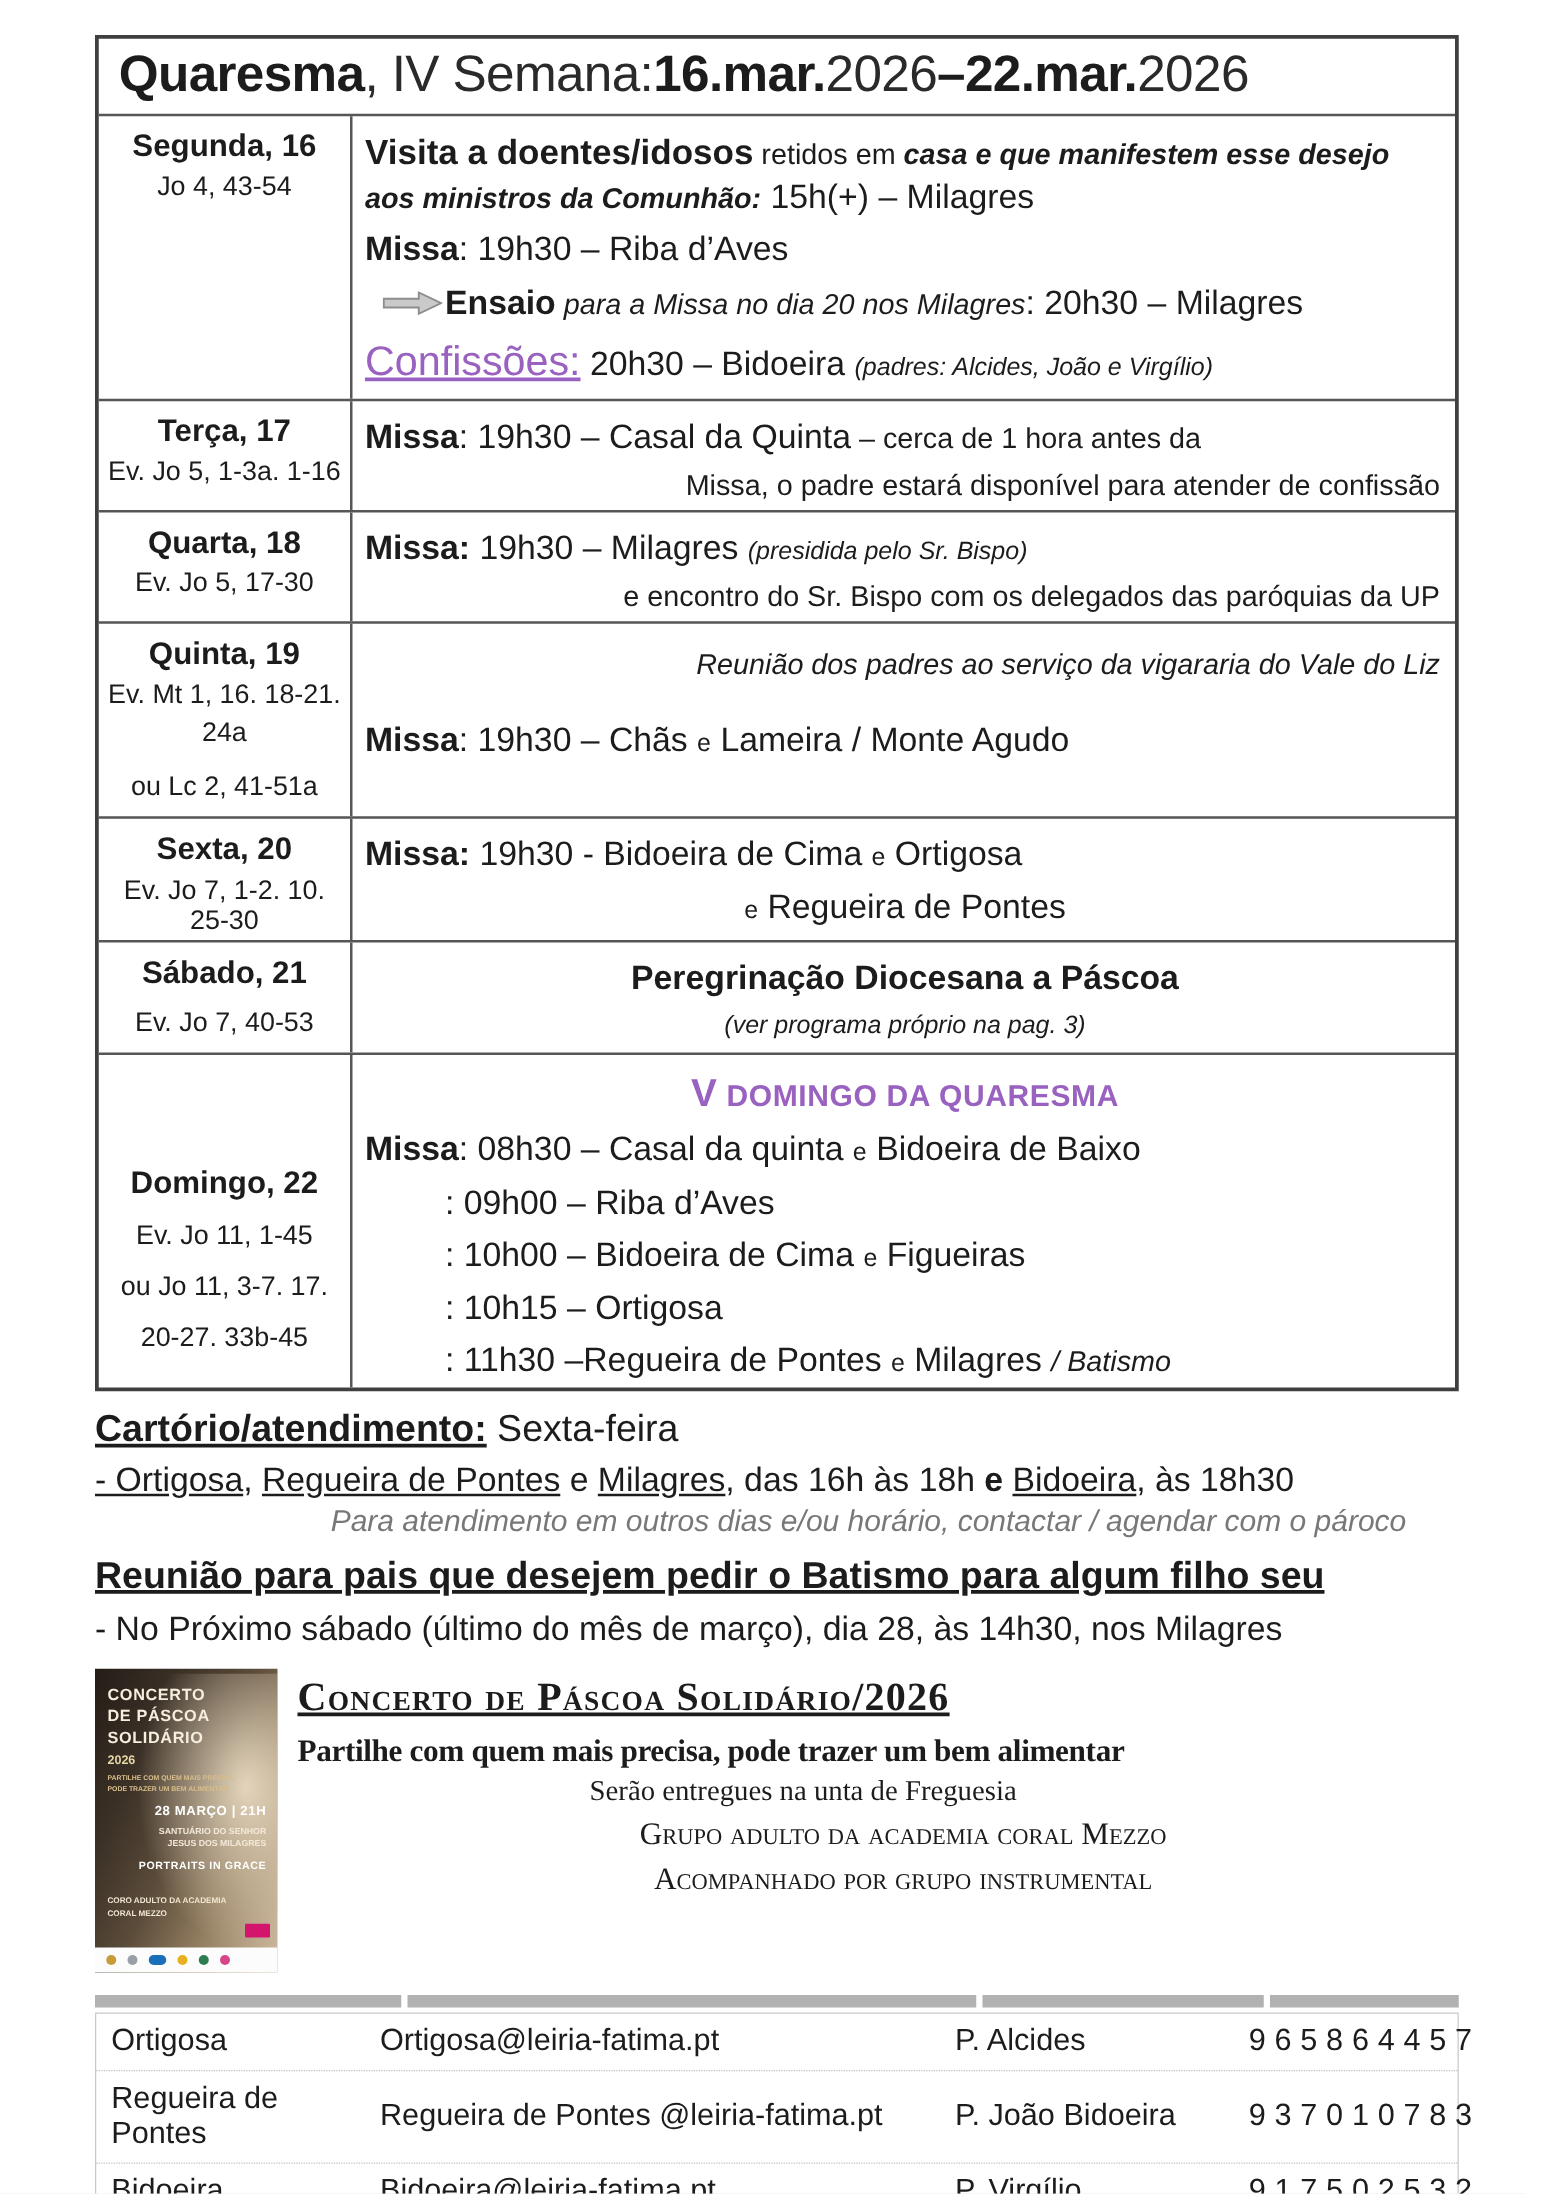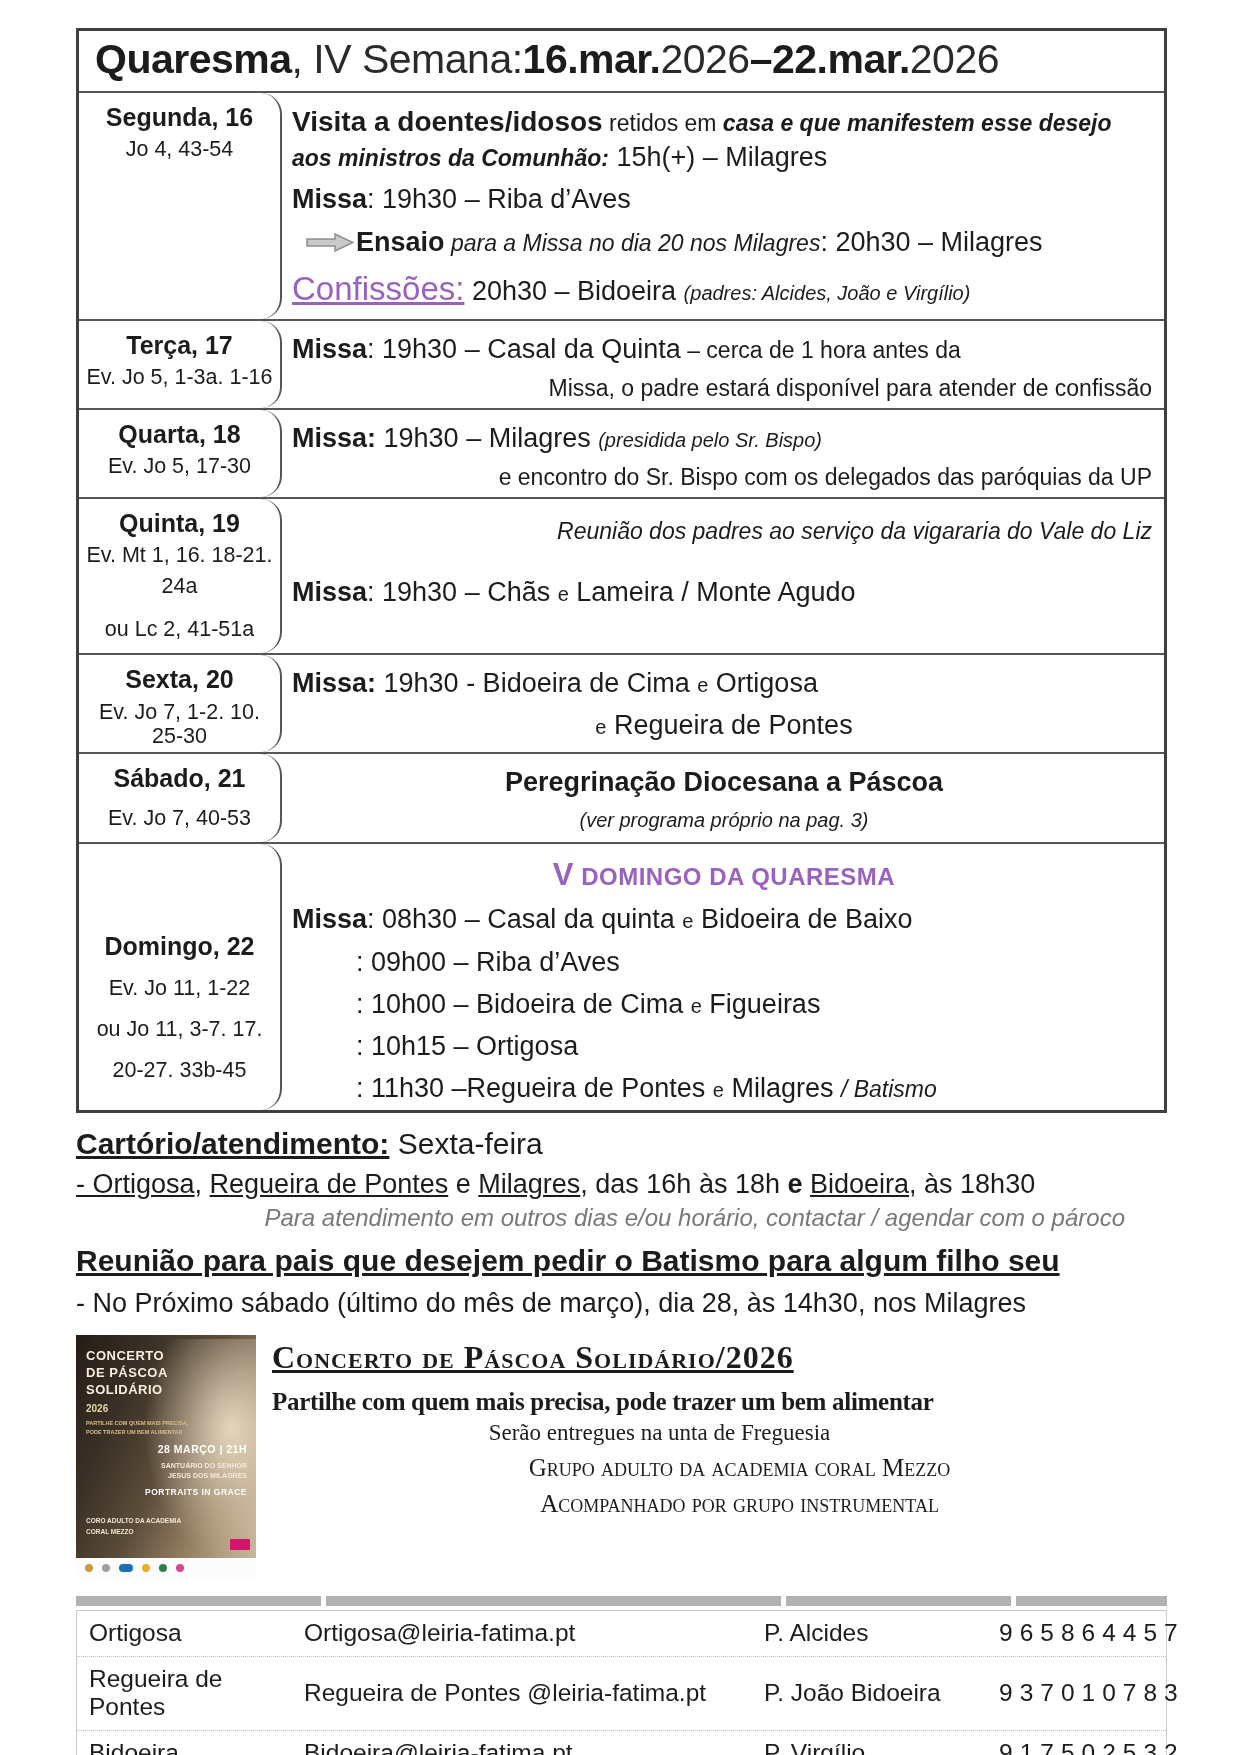--- a/index.html
+++ b/index.html
@@ -8,21 +8,21 @@
     box-sizing:border-box; padding:28px 74px 0 76px;
     font-family:"Liberation Sans", sans-serif; color:#1c1c1c;
     margin:0 auto; overflow:hidden;
   }
   
   .main-table { border:3px solid #3f3f3f; }
   .title-row { min-height:56px; display:flex; align-items:center; padding:0 10px 4px 16px; font-size:41px; letter-spacing:-0.5px; }
   .t-b { font-weight:bold; }
   .t-n { font-weight:normal; color:#2a2a2a; }
   .trow { display:grid; grid-template-columns:203px 1fr; border-top:2px solid #565656; }
-  .day-cell { border-right:2px solid #565656; text-align:center; padding:10px 4px 4px 4px;border-radius:21px; }
+  .day-cell { border-right:2px solid #565656; text-align:center; padding:10px 4px 4px 4px; }
   .day-name { font-weight:bold; font-size:25px; margin-bottom:3px; }
   .day-ref { font-size:21.5px; margin-top:4px; line-height:1.25; }
   .content-cell { padding:4px 8px 4px 10px; font-size:26px; line-height:1.3; }
   .ln { margin-top:7px; }
   .b { font-weight:bold; }
   .it { font-style:italic; }
   .lg { font-size:27px; }
   .md { font-size:23px; }
   .sm { font-size:20px; }
   .sme { font-size:20px; }
@@ -51,21 +51,21 @@
   .sec-concert { margin-top:16px; display:flex; gap:16px; }
   .concert-body { flex:1; padding-top:4px; font-family:"Liberation Serif", serif; }
   .c-title { font-weight:bold; font-variant:small-caps; font-size:32px; letter-spacing:1px; text-decoration:underline; }
   .c-line1 { font-weight:bold; font-size:25px; margin-top:12px; letter-spacing:-0.3px; }
   .c-line2 { font-size:23px; margin-top:4px; text-align:center; padding-right:120px; }
   .c-when { font-size:28px; font-weight:bold; margin-top:16px; }
   .sc { font-variant:small-caps; }
   .c-group { font-size:25px; font-variant:small-caps; text-align:center; padding-left:40px; margin-top:8px; }
   
   .poster {
-    flex:0 0 auto; width:180px; height:243px; position:relative; overflow:hidden;
+    flex:0 0 auto; width:146px; height:243px; position:relative; overflow:hidden;
     background:linear-gradient(115deg,#241d17 0%,#3a3026 26%,#5c4c3a 50%,#937e61 72%,#d2bfa4 100%);
   }
   .poster::before {
     content:""; position:absolute; right:-36px; top:4px; width:160px; height:238px;
     background:radial-gradient(ellipse at 62% 38%, rgba(238,224,199,0.9), rgba(238,224,199,0) 62%);
   }
   .poster div { position:absolute; }
   .p-title { left:10px; top:13px; font-weight:bold; font-size:13px; line-height:1.3; color:#f7eedd; letter-spacing:0.5px; }
   .p-year { left:10px; top:68px; font-weight:bold; font-size:10px; color:#e6d5a5; }
   .p-sub { left:10px; top:84px; font-weight:bold; font-size:5.5px; line-height:1.6; color:#d9bd8a; }
@@ -171,21 +171,21 @@
       </div>
       <div class="content-cell">
         <div class="ln lg b center">Peregrinação Diocesana a Páscoa</div>
         <div class="ln sm it center">(ver programa próprio na pag. 3)</div>
       </div>
     </div>
 
     <div class="trow" style="min-height:260px;">
       <div class="day-cell sunday">
         <div class="day-name">Domingo, 22</div>
-        <div class="day-ref">Ev. Jo 11, 1-22</div>
+        <div class="day-ref">Ev. Jo 11, 1-45</div>
         <div class="day-ref">ou Jo 11, 3-7. 17.</div>
         <div class="day-ref">20-27. 33b-45</div>
       </div>
       <div class="content-cell">
         <div class="ln sun-head purple b"><span class="v">V</span><span> DOMINGO DA QUARESMA</span></div>
         <div class="ln lg"><span class="b">Missa</span><span>: 08h30 – Casal da quinta </span><span class="sme">e</span><span> Bidoeira de Baixo</span></div>
         <div class="ln lg sun-cont">: 09h00 – Riba d’Aves</div>
         <div class="ln lg sun-cont"><span>: 10h00 – Bidoeira de Cima </span><span class="sme">e</span><span> Figueiras</span></div>
         <div class="ln lg sun-cont">: 10h15 – Ortigosa</div>
         <div class="ln lg sun-cont"><span>: 11h30 –Regueira de Pontes </span><span class="sme">e</span><span> Milagres </span><span class="it md">/ Batismo</span></div>

